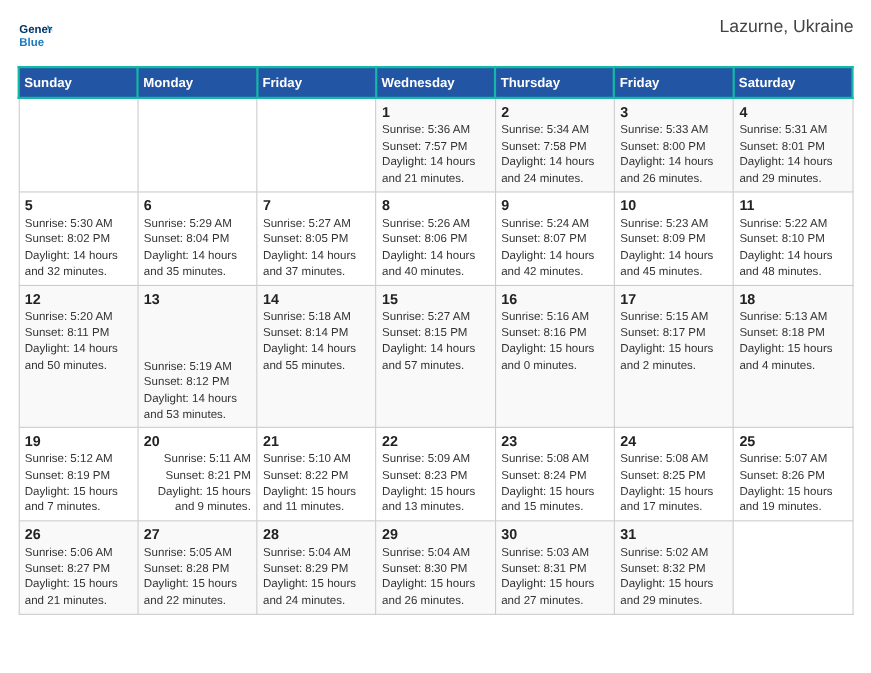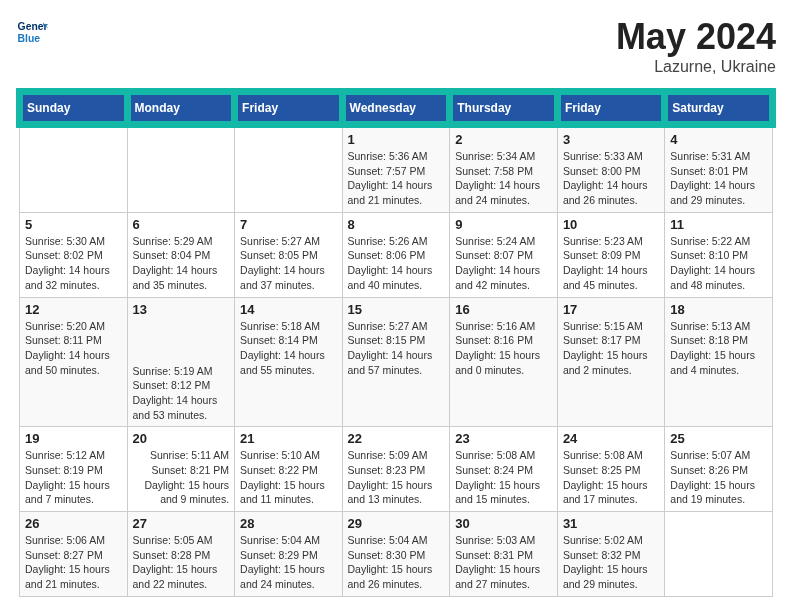--- a/index.html
+++ b/index.html
@@ -41,21 +41,21 @@
       width: 100%;
       border-collapse: collapse;
       font-size: 11px;
     }
     .calendar thead th {
       background: #2255a4;
       color: #fff;
       padding: 6px 4px;
       text-align: left;
       font-size: 12px;
-      border: 7px solid #14b8a6;
+      border: 2px solid #14b8a6;
     }
     .calendar tbody td {
       vertical-align: top;
       padding: 4px 5px;
       border: 1px solid #ccc;
       width: 108px;
       min-height: 80px;
       background: #fff;
     }
     .calendar tbody tr:nth-child(odd) td {
@@ -85,21 +85,20 @@
 
 <div class="header">
   <div class="logo">
     <svg class="logo-icon" viewBox="0 0 40 40">
       <text x="2" y="18" font-size="13" font-weight="bold" fill="#003366">General</text>
       <text x="2" y="32" font-size="13" font-weight="bold" fill="#1a7abf">Blue</text>
       <polygon points="34,8 40,15 34,12" fill="#1a7abf"></polygon>
     </svg>
   </div>
   <div class="title-block">
-    <div class="title-month">May 2024</div>
     <div class="title-location">Lazurne, Ukraine</div>
   </div>
 </div>
 
 <table class="calendar">
   <thead>
     <tr>
     <th>Sunday</th>
         <th>Monday</th>
         <th>Friday</th>

